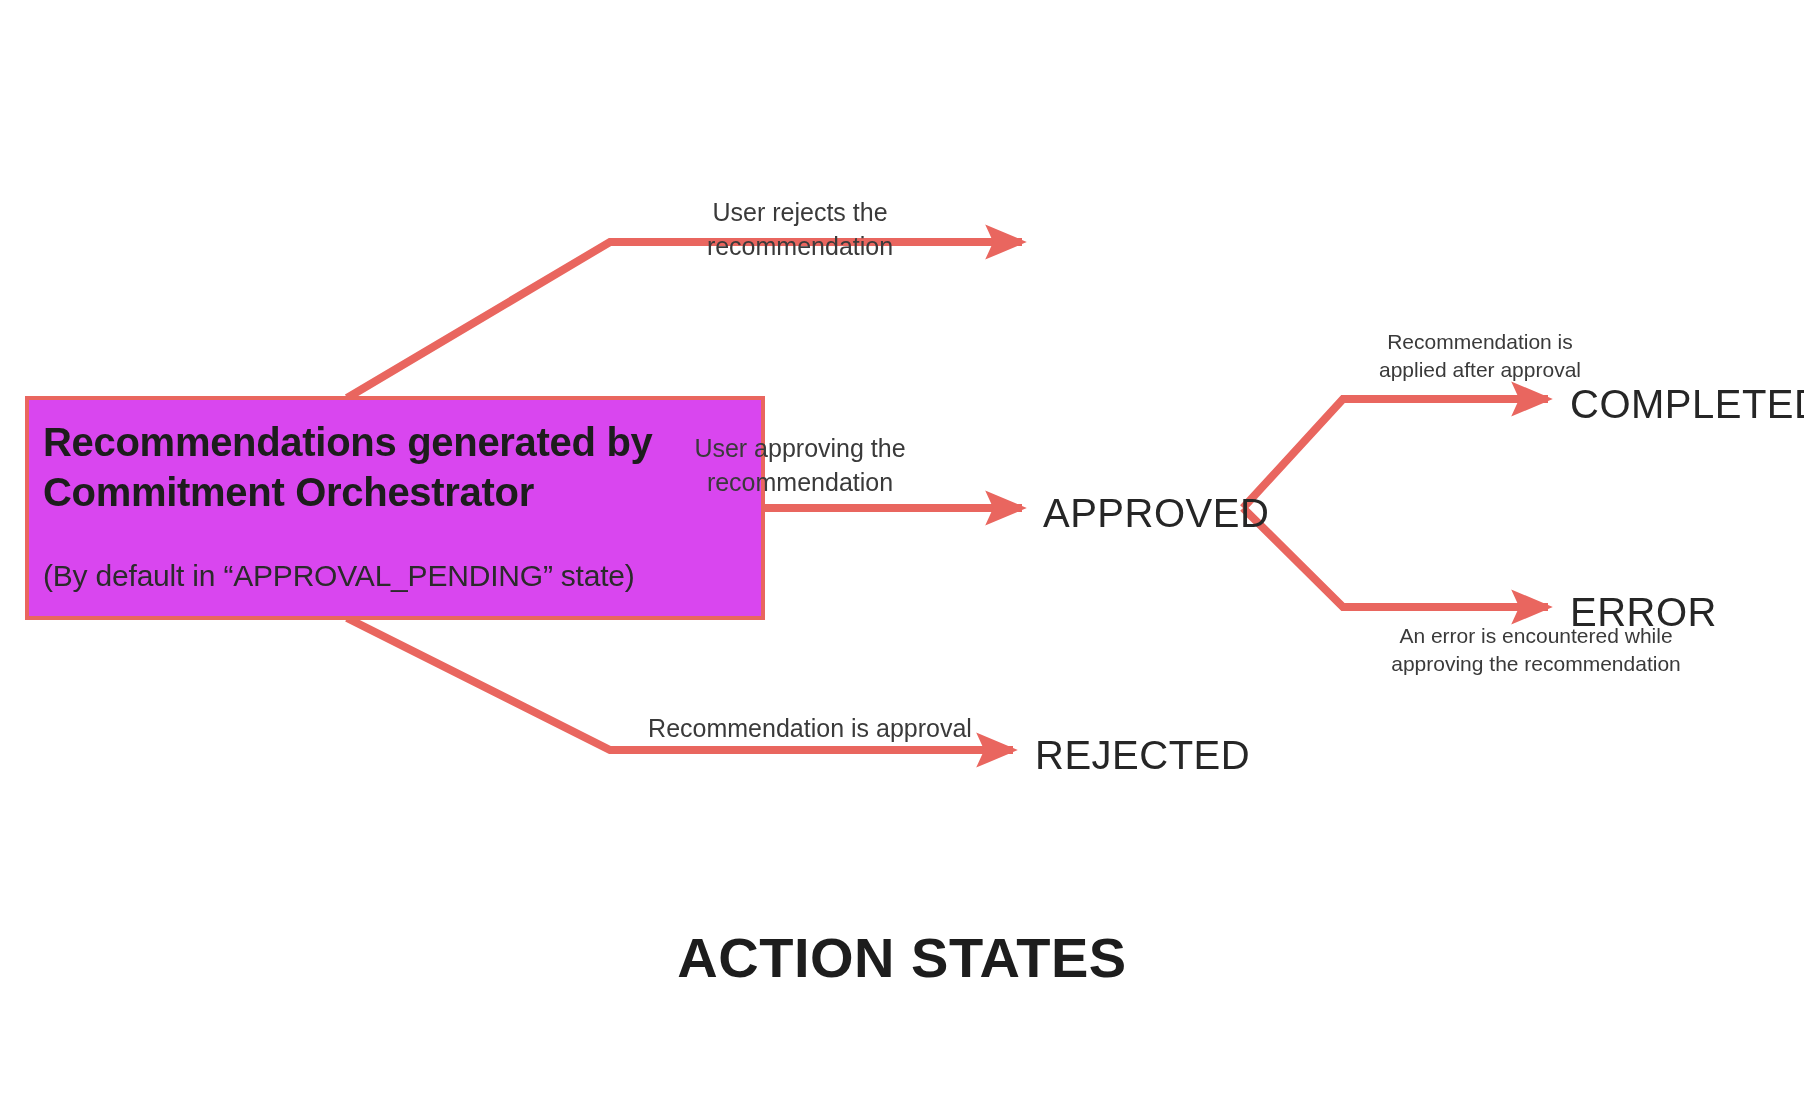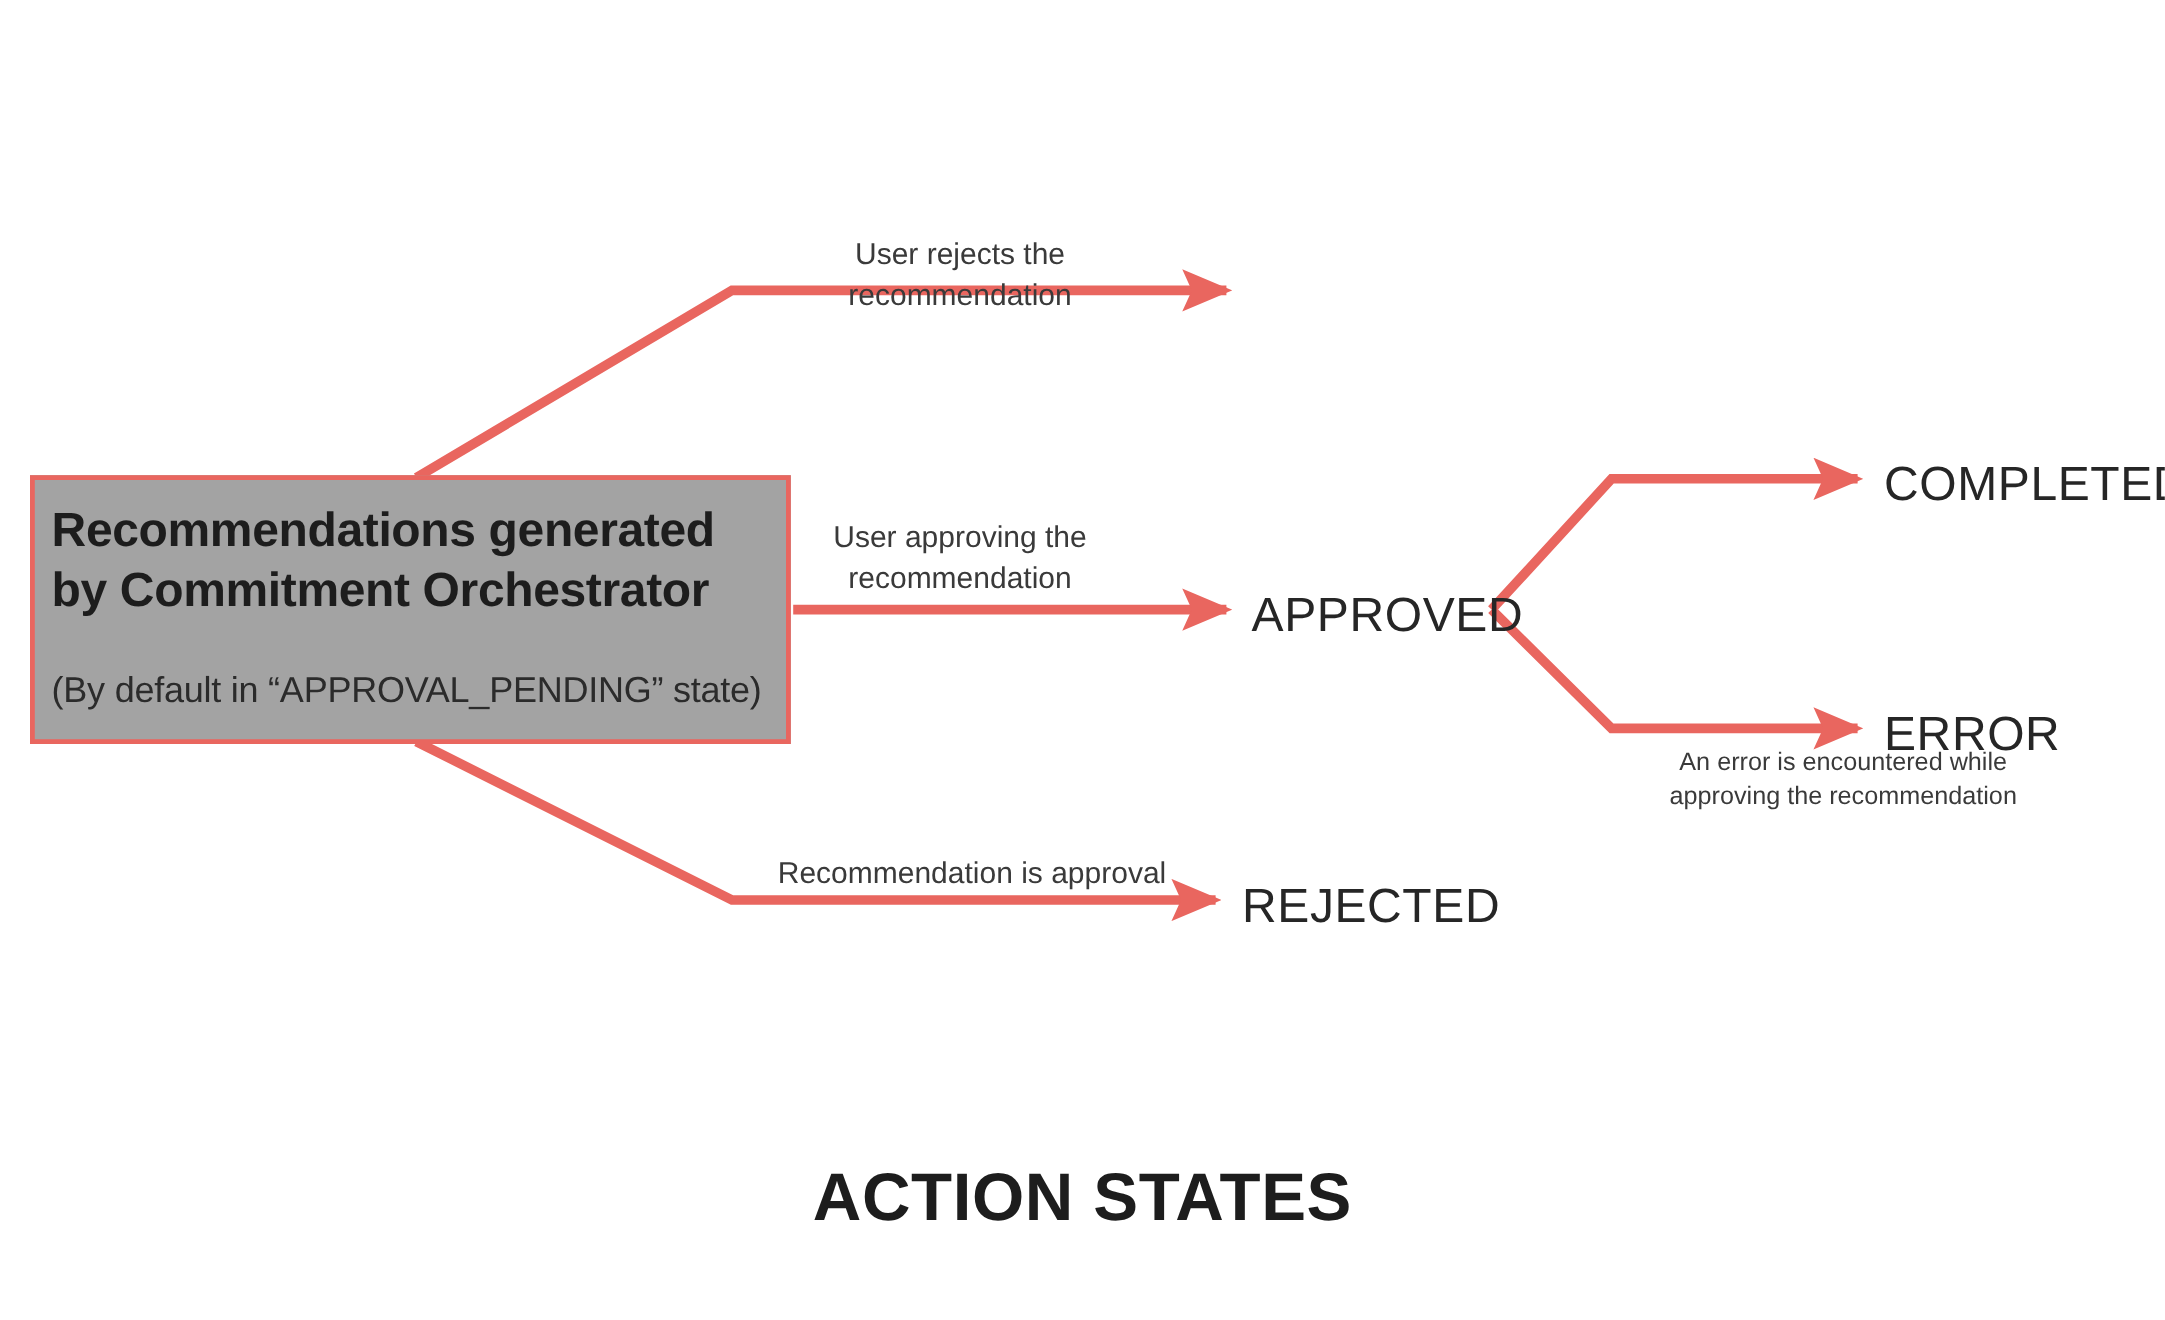--- a/index.html
+++ b/index.html
@@ -29,25 +29,25 @@
     width: 1804px;
     height: 1100px;
     pointer-events: none;
   }
 
   
   .source-box {
     position: absolute;
     left: 25px;
     top: 396px;
-    width: 634px;
+    width: 740px;
     height: 224px;
     box-sizing: border-box;
     border: 4px solid #E9665F;
-    background: #a3a3a3;
+    background: #d946ef;
     padding: 18px 14px 10px 14px;
   }
   .source-title {
     font-family: "Liberation Sans", sans-serif;
     font-weight: bold;
     font-size: 40px;
     line-height: 1.24;
     color: #1d1d1d;
     letter-spacing: -0.3px;
     margin: 0;
@@ -95,21 +95,20 @@
     position: absolute;
     left: 0;
     top: 925px;
     width: 1804px;
     text-align: center;
     font-family: "Liberation Sans", sans-serif;
     font-weight: bold;
     font-size: 56px;
     letter-spacing: 0.5px;
     color: #1d1d1d;
-    margin-top: 40px;
   }
 </style>
 </head>
 <body>
 
 <div id="canvas">
 
   <svg id="flow-svg" viewBox="0 0 1804 1100">
     <defs>
       <marker id="arrowhead" markerWidth="5.2" markerHeight="4.4" refX="4.6" refY="2.2" orient="auto" markerUnits="strokeWidth">
@@ -134,20 +133,22 @@
   </div>
 
   <div class="edge-label big" style="left:615px; top:160px; width:370px;margin-top:36px;">User rejects the
 recommendation</div>
 
   <div class="edge-label big" style="left:630px; top:432px; width:340px;">User approving the
 recommendation</div>
 
   <div class="edge-label big" style="left:600px; top:712px; width:420px;">Recommendation is approval</div>
 
+  <div class="edge-label small" style="left:1310px; top:328px; width:340px;">Recommendation is
+applied after approval</div>
 
   <div class="edge-label small" style="left:1346px; top:622px; width:380px;">An error is encountered while
 approving the recommendation</div>
 
 
   <div class="state-label" style="left:1043px; top:493px;">APPROVED</div>
 
   <div class="state-label" style="left:1035px; top:735px;">REJECTED</div>
 
   <div class="state-label" style="left:1570px; top:384px;">COMPLETED</div>

